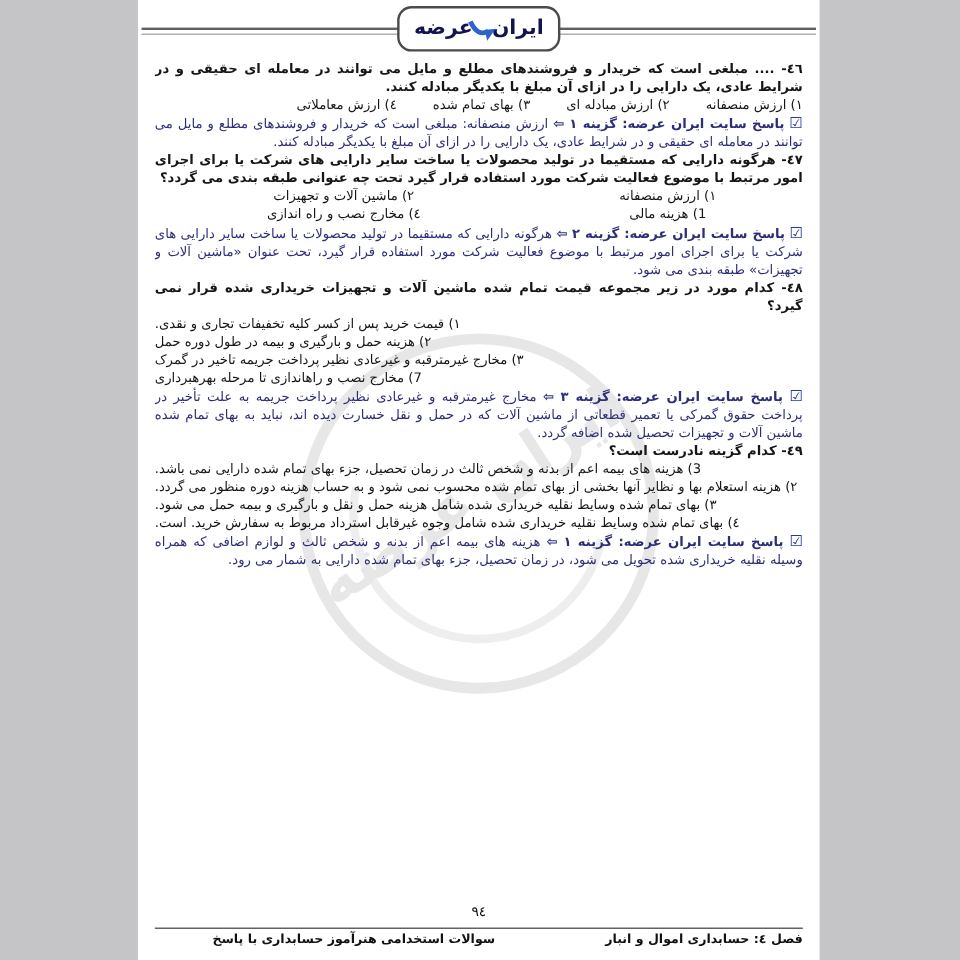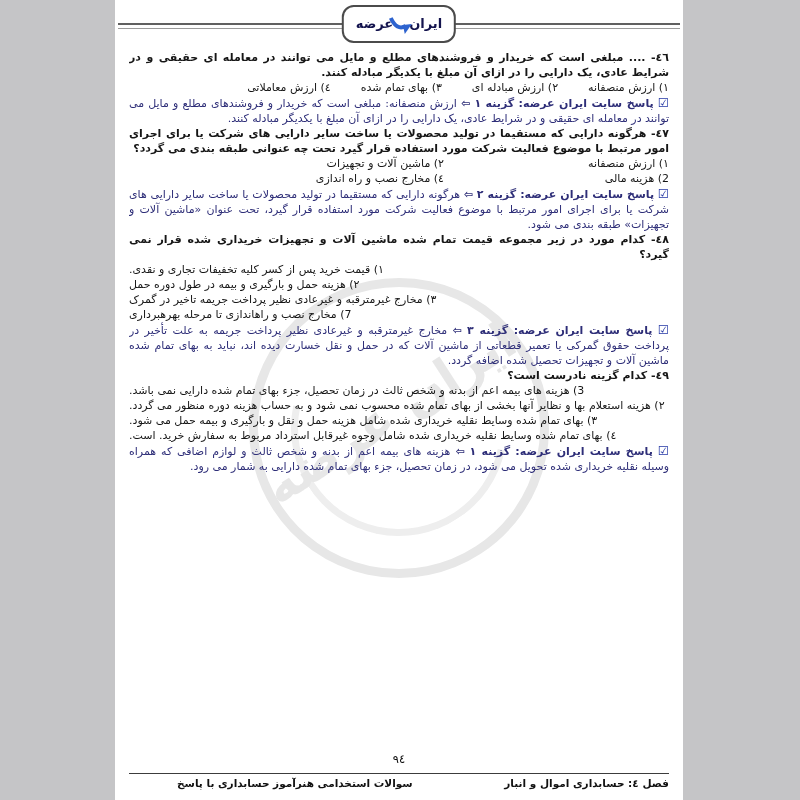--- a/index.html
+++ b/index.html
@@ -7,40 +7,40 @@
        font-family:"DejaVu Sans","Liberation Sans",sans-serif;}
   .page{position:absolute;left:115px;top:0;width:568px;height:800px;background:#ffffff;}
 
   
   .header{position:absolute;top:0;left:0;right:0;height:50px;z-index:2;}
   .h-rule-a{position:absolute;top:23px;left:3px;right:3px;height:2px;background:#606060;}
   .h-rule-b{position:absolute;top:28px;left:3px;right:3px;height:1px;background:#9b9b9b;}
   .logo-box{position:absolute;top:5px;left:50%;transform:translateX(-50%);
             background:#fff;border:2px solid #4b4b4b;border-radius:12px;
             padding:3px 12px 5px 12px;display:flex;align-items:center;direction:rtl;z-index:3;}
-  .logo-word{font-size:13px;font-weight:bold;color:#14144e;letter-spacing:-0.5px;}
+  .logo-word{font-size:17px;font-weight:bold;color:#14144e;letter-spacing:-0.5px;}
   .logo-arrow{margin:6px -4px 0 -4px;}
 
   
   .watermark{position:absolute;top:278px;left:134px;width:300px;height:300px;
              transform:rotate(-33deg);z-index:0;pointer-events:none;}
   .wm-ring{position:absolute;inset:0;border:9px solid #e7e7e7;border-radius:50%;}
   .wm-ring2{position:absolute;inset:42px;border:7px solid #eeeeee;border-radius:50%;
             border-top-color:transparent;border-right-color:transparent;}
   .wm-text{position:absolute;top:104px;width:100%;text-align:center;direction:rtl;
            font-size:50px;font-weight:bold;color:#e7e7e7;white-space:nowrap;}
 
   
   .content{position:absolute;top:50px;right:14px;left:14px;height:702px;overflow:hidden;
            direction:rtl;font-size:11px;line-height:15px;color:#161616;z-index:1;}
   .content p{margin:0;}
   .q{font-weight:bold;text-align:justify;}
   .opts-inline{display:flex;gap:30px;}
   .opts-grid{display:grid;grid-template-columns:225px 1fr;}
-  .opt{white-space:nowrap;}
+  .opt{white-space:nowrap;text-align:center;}
   .opt-line{text-align:left;}
   .answer{color:#2e2e78;text-align:justify;}
   .check-icon{color:#2437a5;font-size:12.5px;}
   .ans-label{font-weight:bold;}
   .ans-arrow{font-weight:bold;}
 
   
   .footer{position:absolute;bottom:0;left:14px;right:14px;height:50px;z-index:2;background:transparent;}
   .pagenum{position:absolute;top:2px;left:0;right:0;text-align:center;font-size:11.5px;color:#111;}
   .f-rule{position:absolute;top:23px;left:0;right:0;height:1px;background:#3c3c3c;}
@@ -82,21 +82,21 @@
         <span class="opt">٤) ارزش معاملاتی</span>
       </div>
       <p class="answer"><span class="check-icon">☑</span> <span class="ans-label">پاسخ سایت ایران عرضه: گزینه ١</span> <span class="ans-arrow">⇦</span> <span>ارزش منصفانه: مبلغی است که خریدار و فروشندهای مطلع و مایل می توانند در معامله ای حقیقی و در شرایط عادی، یک دارایی را در ازای آن مبلغ با یکدیگر مبادله کنند.</span></p>
     </section>
 
     <section>
       <p class="q"><span>٤٧-</span> <span>هرگونه دارایی که مستقیما در تولید محصولات یا ساخت سایر دارایی های شرکت یا برای اجرای امور مرتبط با موضوع فعالیت شرکت مورد استفاده قرار گیرد تحت چه عنوانی طبقه بندی می گردد؟</span></p>
       <div class="opts-grid">
         <span class="opt">١) ارزش منصفانه</span>
         <span class="opt">٢) ماشین آلات و تجهیزات</span>
-        <span class="opt">2) هزینه مالی</span>
+        <span class="opt">1) هزینه مالی</span>
         <span class="opt">٤) مخارج نصب و راه اندازی</span>
       </div>
       <p class="answer"><span class="check-icon">☑</span> <span class="ans-label">پاسخ سایت ایران عرضه: گزینه ٢</span> <span class="ans-arrow">⇦</span> <span>هرگونه دارایی که مستقیما در تولید محصولات یا ساخت سایر دارایی های شرکت یا برای اجرای امور مرتبط با موضوع فعالیت شرکت مورد استفاده قرار گیرد، تحت عنوان «ماشین آلات و تجهیزات» طبقه بندی می شود.</span></p>
     </section>
 
     <section>
       <p class="q"><span>٤٨-</span> <span>کدام مورد در زیر مجموعه قیمت تمام شده ماشین آلات و تجهیزات خریداری شده قرار نمی گیرد؟</span></p>
       <div class="opt-line">١) قیمت خرید پس از کسر کلیه تخفیفات تجاری و نقدی.</div>
       <div class="opt-line">٢) هزینه حمل و بارگیری و بیمه در طول دوره حمل</div>
       <div class="opt-line">٣) مخارج غیرمترقبه و غیرعادی نظیر پرداخت جریمه تاخیر در گمرک</div>

